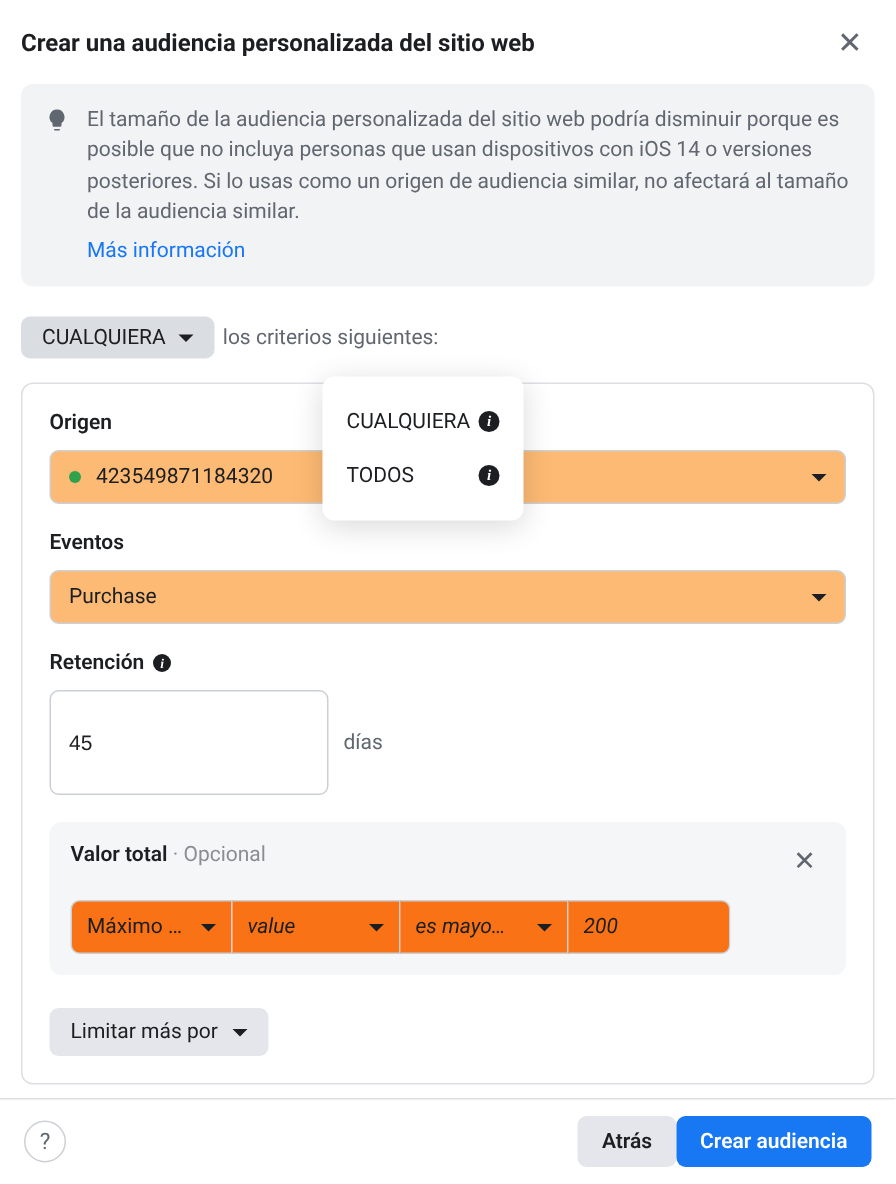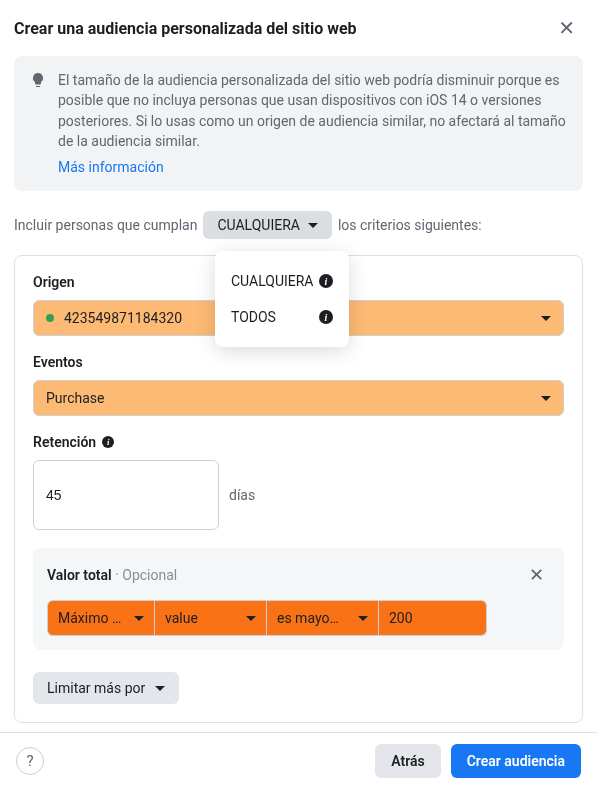--- a/index.html
+++ b/index.html
@@ -185,21 +185,20 @@
     width: 186px;
   }
   .days-label { color: #606770; font-size: 14px; }
   .sub-box {
     background: #f5f6f7;
     border-radius: 8px;
     padding: 14px;
   }
   .sub-header {
     display: flex;
-    align-items: center;
     justify-content: space-between;
     margin-bottom: 12px;
   }
   .sub-title { font-size: 14px; color: #1c1e21; font-weight: 600; }
   .sub-opt { color: #8a8d91; font-weight: 400; }
   .x-btn {
     font-size: 18px; color: #606770; cursor: pointer; padding: 4px 6px; line-height: 1;
   }
   .multi-row {
     display: flex;
@@ -211,21 +210,21 @@
     padding: 9px 10px;
     display: flex;
     align-items: center;
     justify-content: space-between;
     font-size: 14px;
     color: #1c1e21;
     cursor: pointer;
     min-width: 0;
   }
   .multi-seg:first-child { border-top-left-radius: 6px; border-bottom-left-radius: 6px; }
-  .multi-seg:not(:first-child) { border-left: none; }
+  .multi-seg:not(:first-child) { border-left: none; font-style: italic; }
   .multi-seg:last-child { border-top-right-radius: 6px; border-bottom-right-radius: 6px; }
   .seg-text {
     white-space: nowrap;
     overflow: hidden;
     text-overflow: ellipsis;
     flex: 1;
     padding-right: 6px;
   }
   .seg1 { width: 108px; }
   .seg2 { width: 112px; }
@@ -278,21 +277,21 @@
     width: 28px; height: 28px;
     border: 1px solid #ccd0d5;
     border-radius: 50%;
     display: flex;
     align-items: center;
     justify-content: center;
     color: #606770;
     cursor: pointer;
     font-size: 15px;
   }
-  .footer-right { display: flex; gap: 10px; align-items: center; }
+  .footer-right { display: flex; align-items: center; }
   .btn-secondary {
     background: #e4e6eb;
     color: #1c1e21;
     border-radius: 6px;
     padding: 9px 16px;
     font-size: 14px;
     font-weight: 600;
     cursor: pointer;
   }
   .btn-primary {
@@ -323,21 +322,20 @@
           </svg>
       </div>
       <div class="info-text">
         <span>El tamaño de la audiencia personalizada del sitio web podría disminuir porque es posible que no incluya personas que usan dispositivos con iOS 14 o versiones posteriores. Si lo usas como un origen de audiencia similar, no afectará al tamaño de la audiencia similar.</span>
         <br>
         <span class="info-link">Más información</span>
       </div>
     </div>
 
     <div class="criteria-line">
-      <span>Incluir personas que cumplan</span>
       <span class="pill-btn">
         <span>CUALQUIERA</span>
         <span class="caret"></span>
       </span>
       <span>los criterios siguientes:</span>
 
       <div class="dropdown-menu">
         <div class="dropdown-item">
           <span>CUALQUIERA</span>
           <span class="info-icon">i</span>

